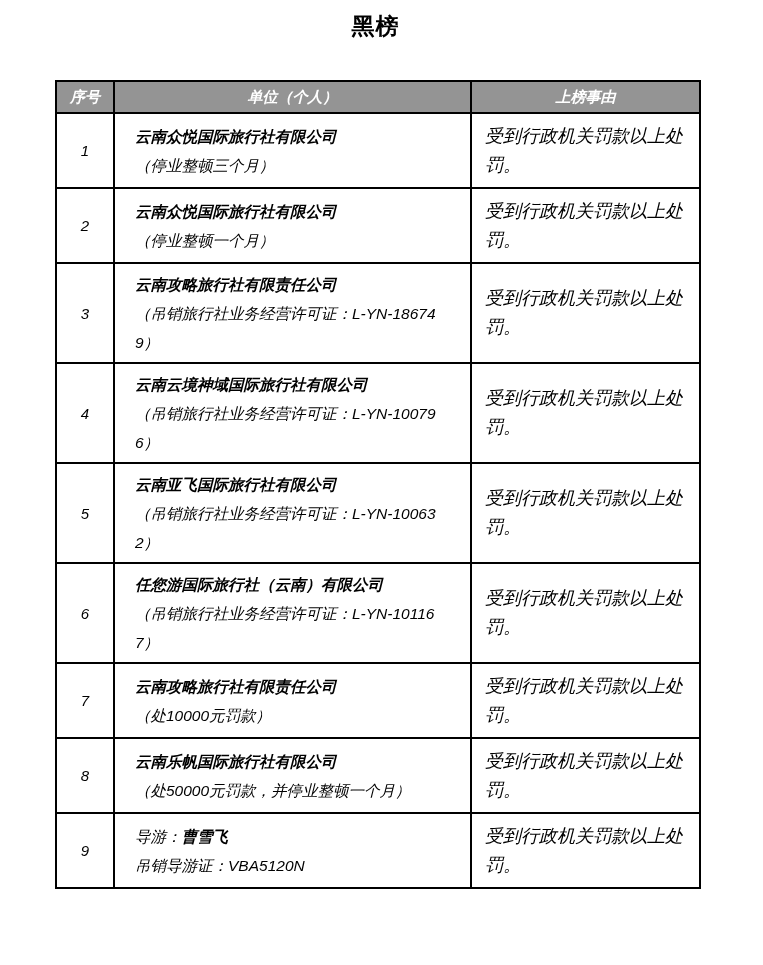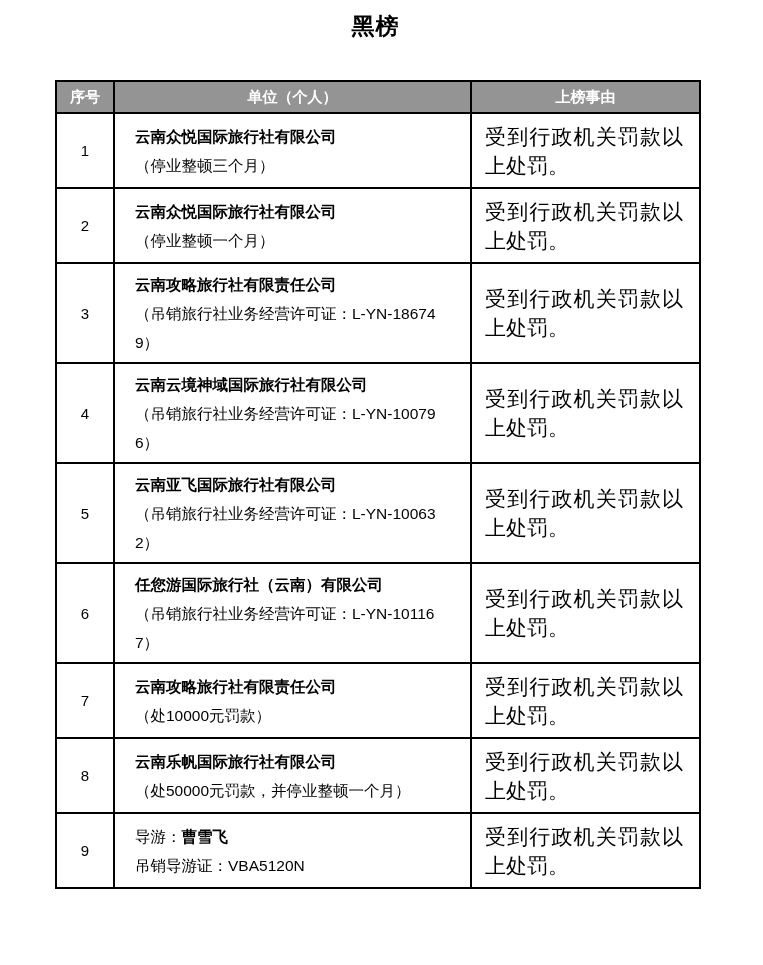--- a/index.html
+++ b/index.html
@@ -18,20 +18,21 @@
     font-size: 23px;
     line-height: 32px;
     font-weight: bold;
     letter-spacing: 1px;
   }
   table.blacklist {
     border-collapse: collapse;
     table-layout: fixed;
     width: 644px;
     margin: 38px 0 10px 55px;
+    font-style: italic;
   }
   th, td {
     border: 2px solid #000000;
     vertical-align: middle;
     padding: 0;
   }
   th {
     background: #949494;
     color: #ffffff;
     font-weight: bold;
@@ -48,21 +49,21 @@
   .cell-unit {
     padding: 4px 10px 4px 20px;
     font-size: 15.5px;
     line-height: 29px;
   }
   .unit-line { white-space: nowrap; }
   .unit-name { font-weight: bold; }
   .unit-detail { white-space: nowrap; }
   .cell-reason {
     padding: 4px 16px 4px 13px;
-    font-size: 21px;
+    font-size: 18px;
   }
   .reason {
     line-height: 29px;
     text-align: justify;
     text-justify: inter-character;
   }
 </style>
 </head>
 <body>
 

